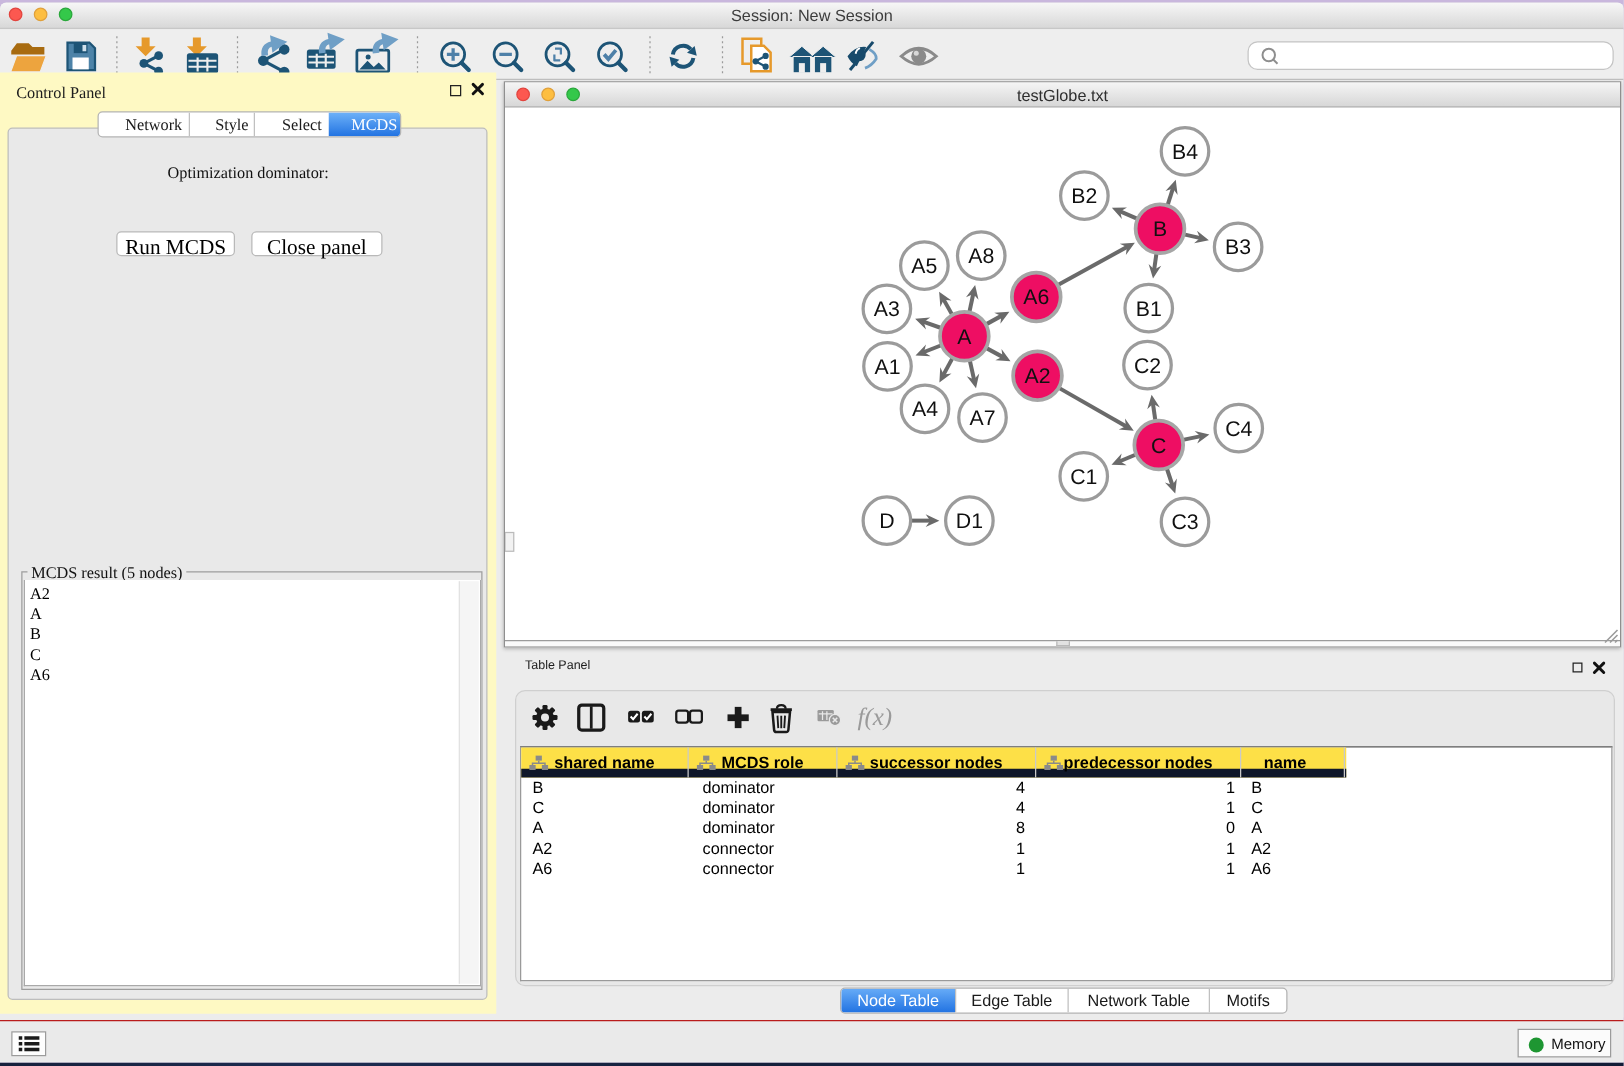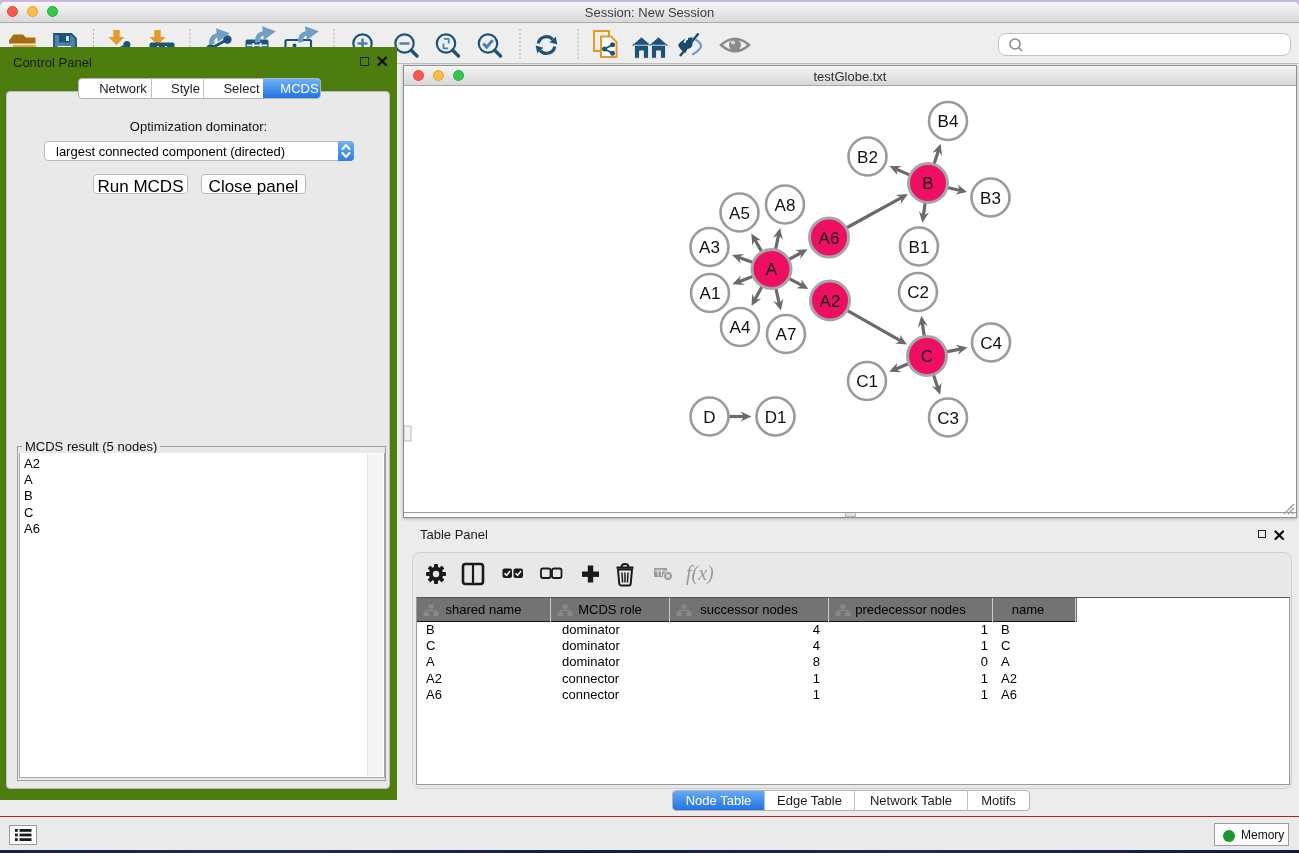--- a/index.html
+++ b/index.html
@@ -15,21 +15,21 @@
   border-radius:5px 5px 0 0; }
 #titlebar .title { position:absolute; left:0; right:0; top:3px; text-align:center;
   font-size:13px; color:#3c3c3c; }
 .tl { position:absolute; border-radius:50%; }
 
 #toolbar { position:absolute; left:0; top:22px; width:100%; height:40px; background:#eeeeee;
   border-bottom:1px solid #bfbfbf; }
 #searchbox { position:absolute; left:998px; top:9px; width:293px; height:23px; background:#fff;
   border:1px solid #c4c4c4; border-radius:8px; }
 
-#cp { position:absolute; left:0; top:45px; width:397px; height:753px; background:#4d7c0f; }
+#cp { position:absolute; left:0; top:56px; width:397px; height:753px; background:#fef9c3;font-family:Liberation Serif, serif; }
 #cp .hdr { position:absolute; left:13px; top:8px; font-size:13px; color:#1d1d1d; }
 #cptabs { position:absolute; left:78px; top:31px; height:21px; display:flex;
   background:#fff; border:1px solid #b4b4b4; border-radius:4px; overflow:hidden; }
 #cptabs div { font-size:13px; color:#1a1a1a; padding:2px 0 0 16px; text-align:center; height:100%; }
 #cptabs div + div { border-left:1px solid #c0c0c0; }
 #cptabs .sel { background:linear-gradient(#6db1f8,#2273e2); color:#fff; border-left:none; }
 #cppane { position:absolute; left:6px; top:44px; width:384px; height:698px;
   background:#e9e9e9; border:1px solid #bdbdbd; border-radius:4px; }
 #optlabel { position:absolute; left:0; width:100%; top:72px; text-align:center; font-size:13px; color:#111; }
 #combo { position:absolute; left:44px; top:94px; width:310px; height:20px; background:#fff;
@@ -60,28 +60,28 @@
 #membtn .mtxt { position:absolute; left:26px; top:4px; }
 
 #netwin { position:absolute; left:403px; top:63px; width:894px; height:453px; background:#fff;
   border:1px solid #8f8f8f; box-shadow:0 1px 3px rgba(0,0,0,0.25); }
 #nettb { position:absolute; left:0; top:0; width:100%; height:20px;
   background:linear-gradient(#f5f5f5,#d7d7d7); border-bottom:1px solid #a8a8a8; }
 #nettb .title { position:absolute; left:0; right:0; top:3px; text-align:center; font-size:13px; color:#2e2e2e; }
 #graph { position:absolute; left:0; top:24px; }
 
 #tp { position:absolute; left:399px; top:517px; width:900px; height:295px; background:#ececec; }
-#tp .hdr { position:absolute; left:21px; top:8px; font-size:13px; color:#1d1d1d; }
+#tp .hdr { position:absolute; left:21px; top:8px; font-size:10px; color:#1d1d1d; }
 #tppane { position:absolute; left:13px; top:33px; width:880px; height:237px;
   background:#e8e8e8; border:1px solid #cfcfcf; border-radius:8px; }
 #tptb { position:absolute; left:4px; top:2px; width:870px; height:36px; }
 #tbl { position:absolute; left:17px; top:78px; width:874px; height:188px; background:#fff;
   border:1px solid #9a9a9a; border-top:1px solid #555; font-size:13px; color:#000; }
-#tbl .hrow { position:absolute; left:0; top:0; width:660px; height:24px; background:#737373;
-  border-bottom:1px solid #0f172a; }
+#tbl .hrow { position:absolute; left:0; top:0; width:660px; height:24px; background:#fde047;
+  border-bottom:7px solid #0f172a;font-weight:bold; }
 .hcell { position:absolute; top:0; height:24px; border-right:1px solid #c9c9c9; }
 .hcell span { position:absolute; top:4px; width:100%; text-align:center; }
 .trow { position:absolute; font-size:13px; }
 #tptabs { position:absolute; left:273px; top:271px; height:21px; display:flex; background:#fff;
   border:1px solid #b2b2b2; border-radius:4px; overflow:hidden; }
 #tptabs div { font-size:13px; color:#1a1a1a; padding:2px 0 0; text-align:center; }
 #tptabs div + div { border-left:1px solid #c0c0c0; }
 #tptabs .sel { background:linear-gradient(#66abf7,#2273e2); color:#fff; }
 .fl { position:absolute; width:9px; height:9px; border:1.5px solid #222; }
 </style>
@@ -201,27 +201,20 @@
           <path d="M2.5,2.5 L10,10 M10,2.5 L2.5,10" stroke="#111" stroke-width="2.3" stroke-linecap="round"></path>
         </svg></div>
     <div id="cppane"></div>
     <div id="cptabs">
       <div style="width:72px;">Network</div>
       <div style="width:52px;">Style</div>
       <div style="width:60px;">Select</div>
       <div class="sel" style="width:57px;">MCDS</div>
     </div>
     <div id="optlabel">Optimization dominator:</div>
-    <div id="combo">
-      <div class="ctext">largest connected component (directed)</div>
-      <div class="stepper"><svg width="16" height="20" xmlns="http://www.w3.org/2000/svg">
-            <path d="M4.5,8 L8,4 L11.5,8" fill="none" stroke="#fff" stroke-width="2" stroke-linecap="round" stroke-linejoin="round"></path>
-            <path d="M4.5,12 L8,16 L11.5,12" fill="none" stroke="#fff" stroke-width="2" stroke-linecap="round" stroke-linejoin="round"></path>
-          </svg></div>
-    </div>
     <div class="btn" style="left:93px;top:127px;width:95px;height:20px;padding-top:2px;">Run MCDS</div>
     <div class="btn" style="left:201px;top:127px;width:105px;height:20px;padding-top:2px;">Close panel</div>
     <div id="fieldset">
       <div class="legend">MCDS result (5 nodes)</div>
       <div id="mlist">
         <div class="sb"></div>
         <div class="items">A2<br>A<br>B<br>C<br>A6</div>
       </div>
     </div>
   </div>

